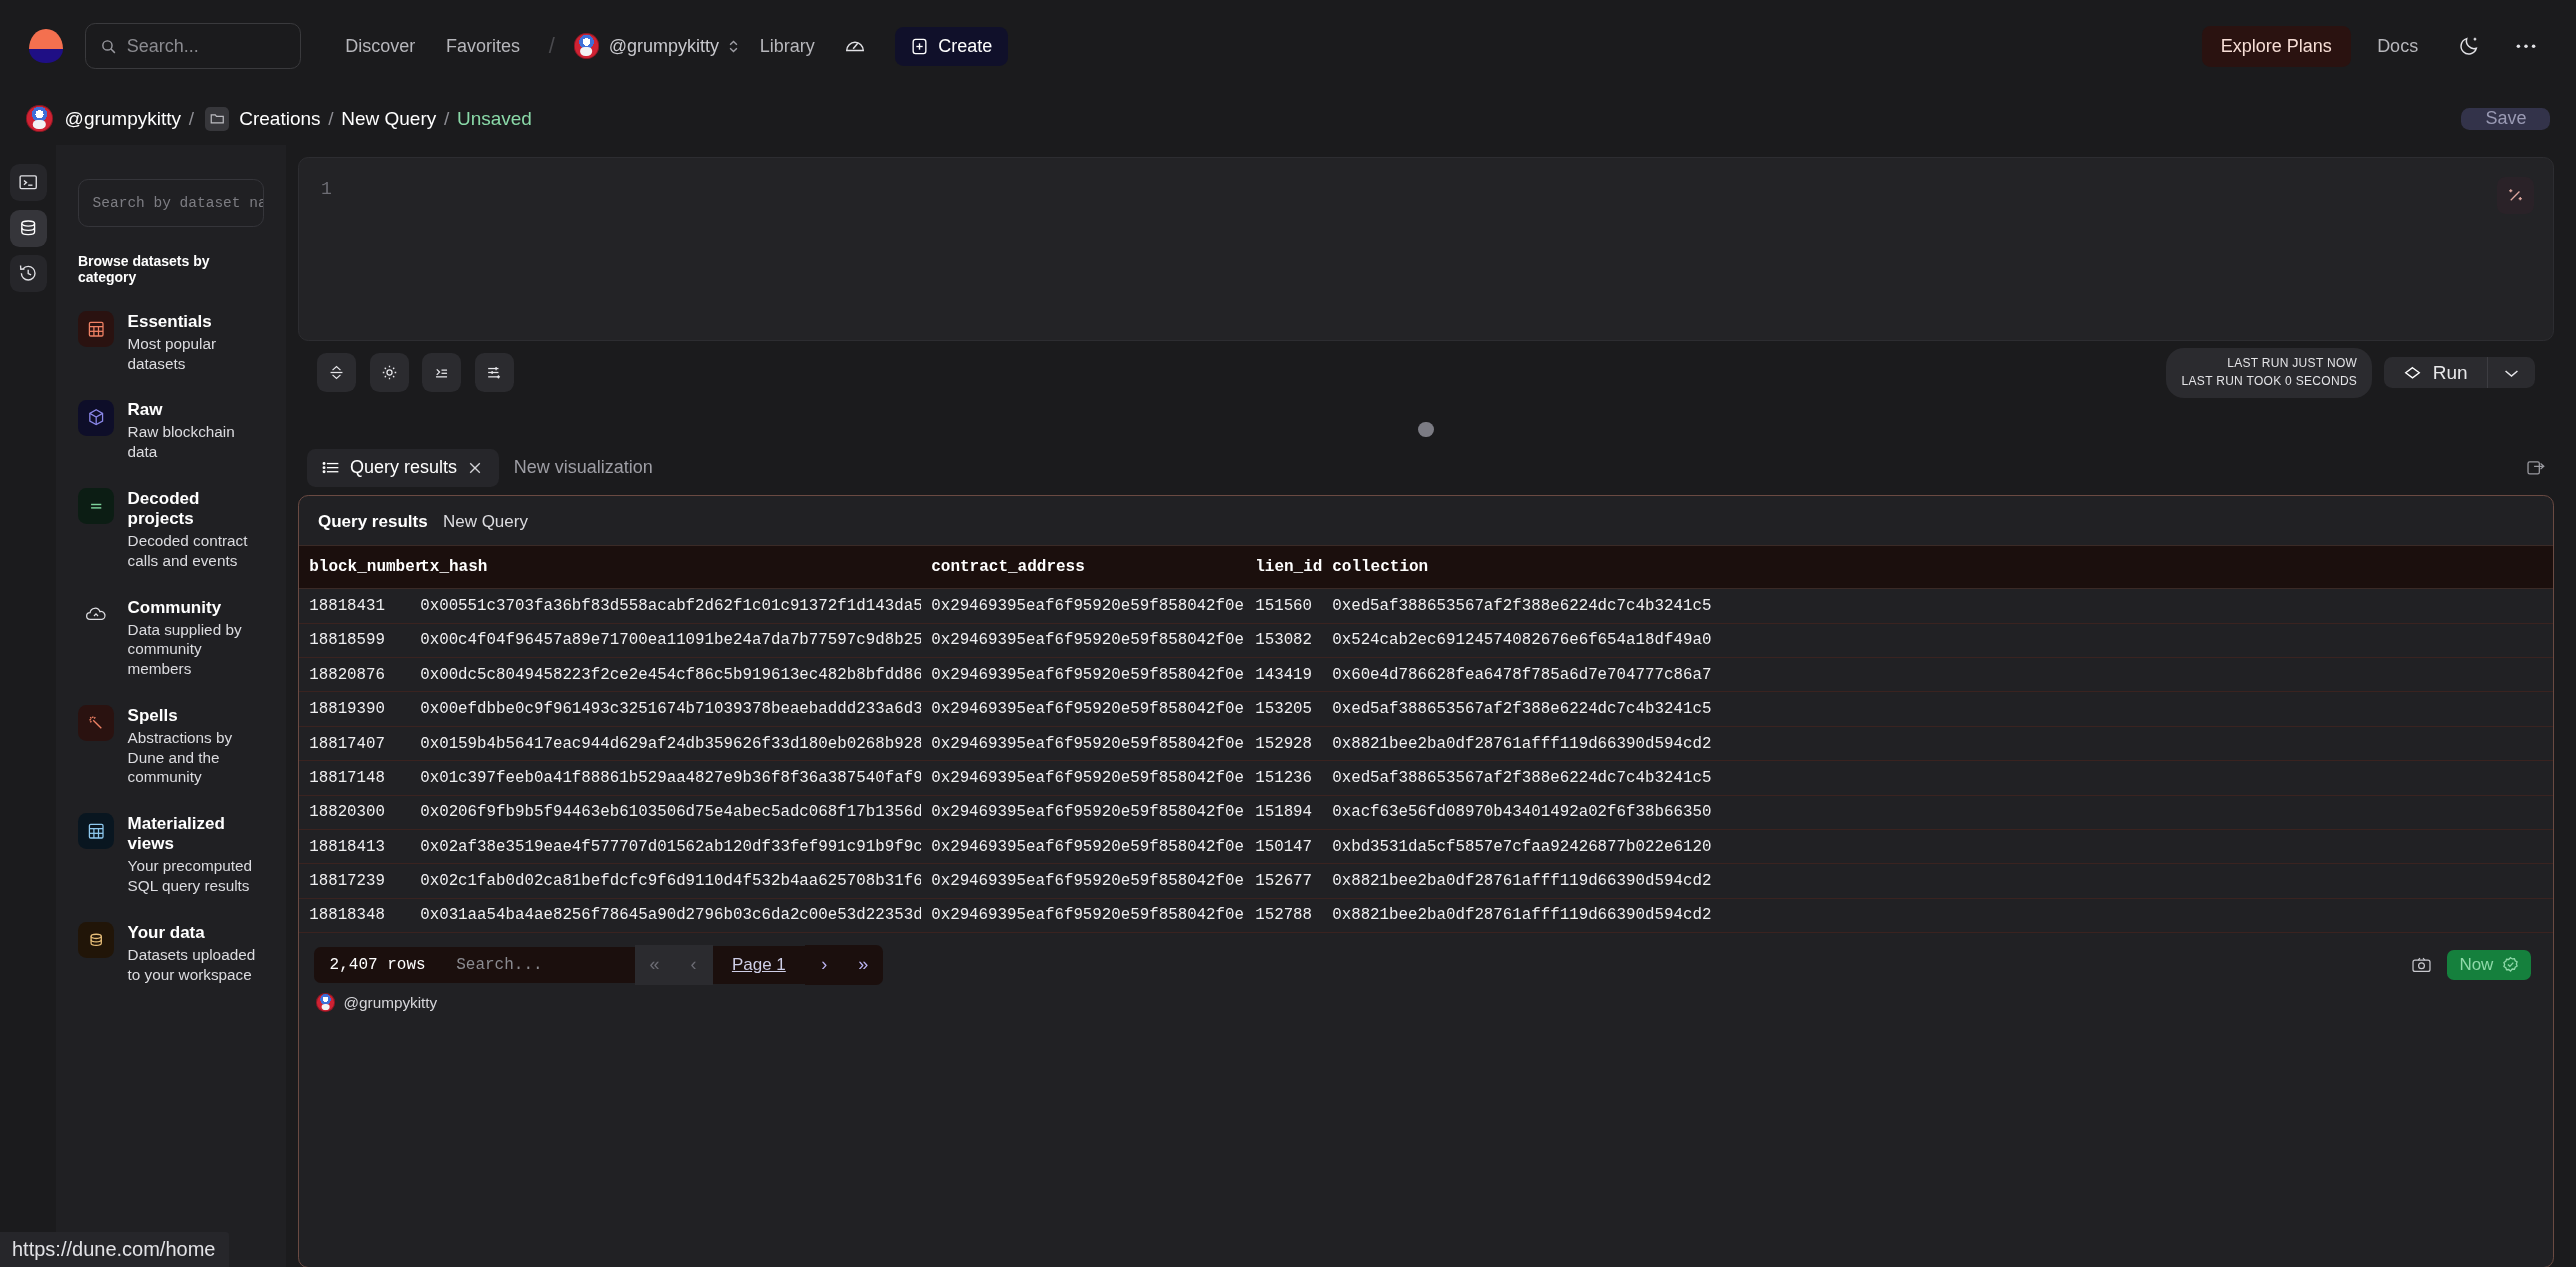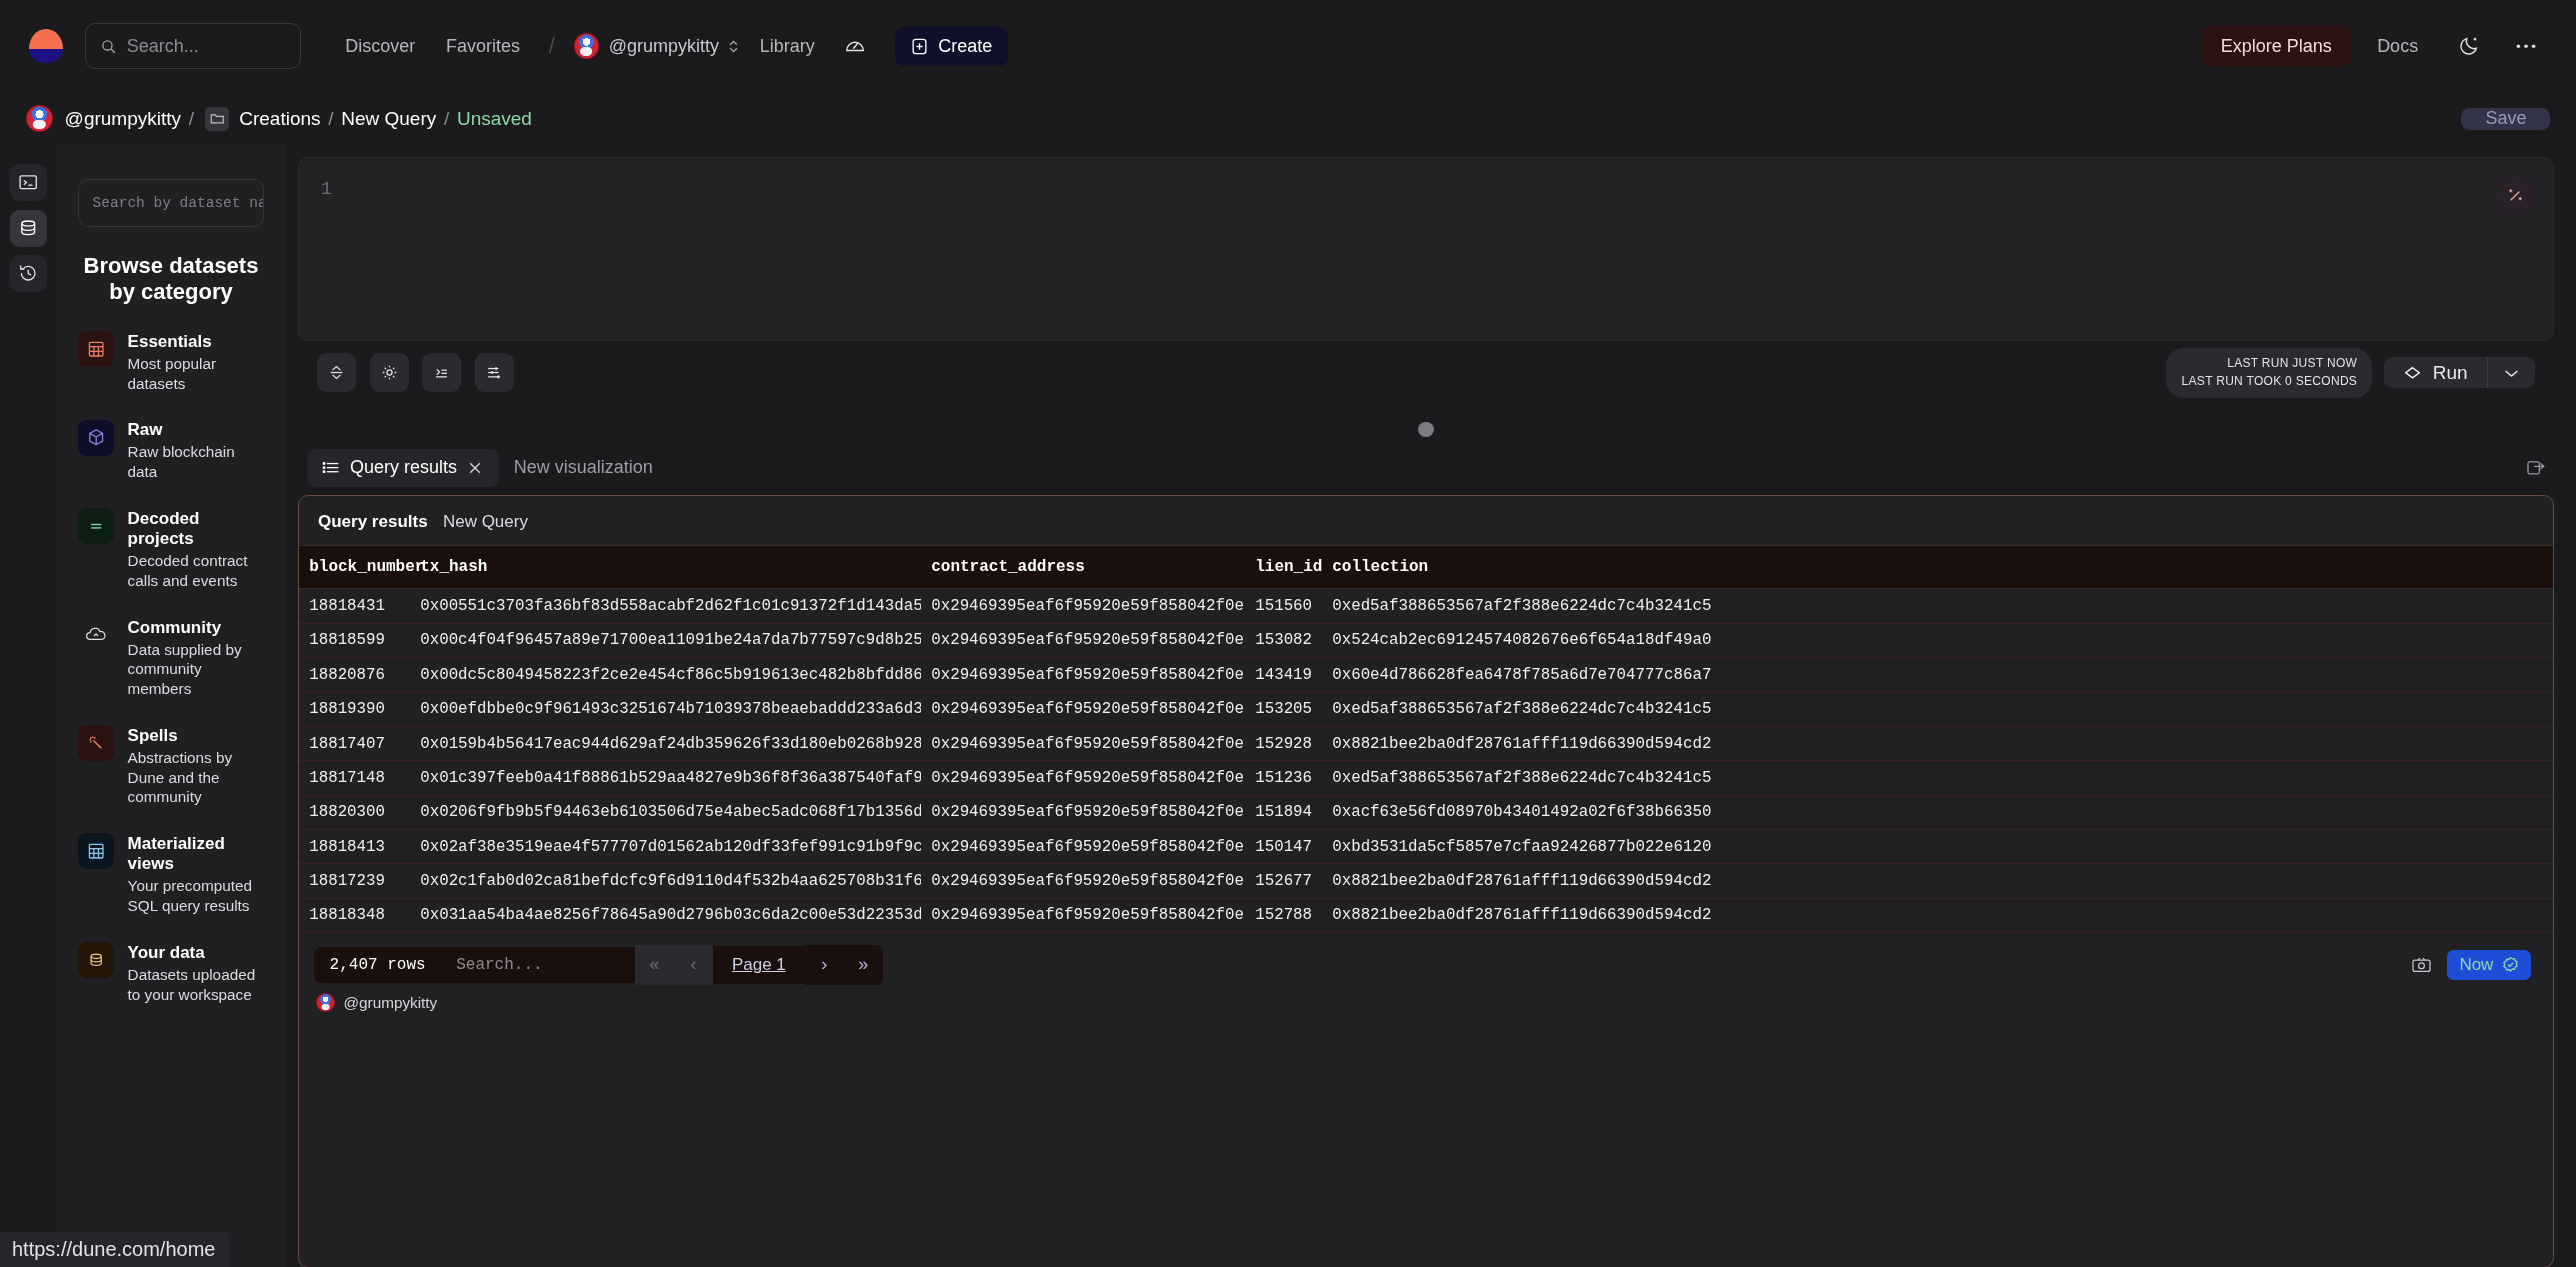--- a/index.html
+++ b/index.html
@@ -105,21 +105,21 @@
     padding: 34px 22px 0 22px;
     overflow: hidden;
   }
   #ds-search {
     height: 48px; width: 100%;
     border: 0.9px solid #35353a; border-radius: 10.2px;
     display: flex; align-items: center; padding: 0 13.6px;
     color: #7d7d83; font-size: 14.5px;
     white-space: nowrap; overflow: hidden;
   }
-  #browse-title { margin-top: 25.6px; font-size: 22px; font-weight: bold; color: #fff; text-align: center; }
+  #browse-title { margin-top: 25.6px; font-size: 14px; font-weight: bold; color: #fff; }
   .cat {
     display: flex; gap: 13.6px; margin-top: 26.4px; align-items: flex-start;
   }
   .cat-ico {
     width: 36px; height: 36px; border-radius: 8.5px; flex: 0 0 36px;
     display: flex; align-items: center; justify-content: center;
   }
   .cat-txt { padding-top: 0.9px; }
   .cat-name { font-size: 17px; font-weight: bold; color: #fff; line-height: 1.2; }
   .cat-desc { font-size: 15.3px; color: #dcdce0; line-height: 1.28; margin-top: 1.7px; }
@@ -206,21 +206,21 @@
   .pg-btn { background: #2b2b2f; padding: 9.4px 0; width: 39px; text-align: center;
             color: #6c6c74; font-size: 18px; }
   .pg-btn.arrow-active { background: #1b0f0d; color: #b9b2ef; }
   .pg-page { background: #1b0f0d; padding: 9.4px 19px; color: #cfcfe8; font-size: 17px;
              text-decoration: underline; }
   #footer-owner { display: flex; align-items: center; gap: 8.5px; padding: 3.4px 0 0 17px; }
   #footer-owner .avatar { width: 19px; height: 19px; }
   #footer-owner .nm { font-size: 15.3px; color: #d6d6da; }
 
   #res-status { margin-left: auto; display: flex; align-items: center; gap: 15.3px; padding-right: 6.8px; }
-  #now-pill { background: #1d4ed8; border-radius: 6.8px; padding: 5.1px 12px; display:flex;
+  #now-pill { background: #15803d; border-radius: 6.8px; padding: 5.1px 12px; display:flex;
               align-items:center; gap: 8.5px; color: #8fd9a9; font-size: 17px; }
 
   
   #statusbar {
     position: absolute; left: 0; bottom: 0;
     background: #26262a; color: #e2e2e6; font-size: 20px;
     padding: 6px 13.6px 6px 12px; border-top-right-radius: 3.4px;
     font-family: "Liberation Sans", sans-serif;
   }
   svg { display: block; }

